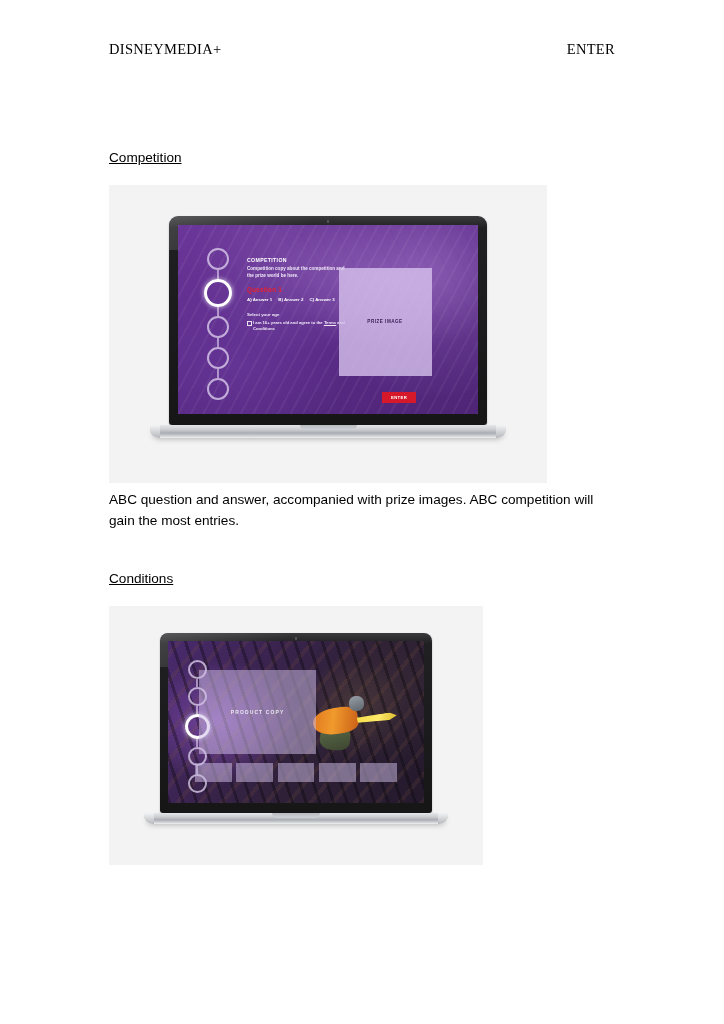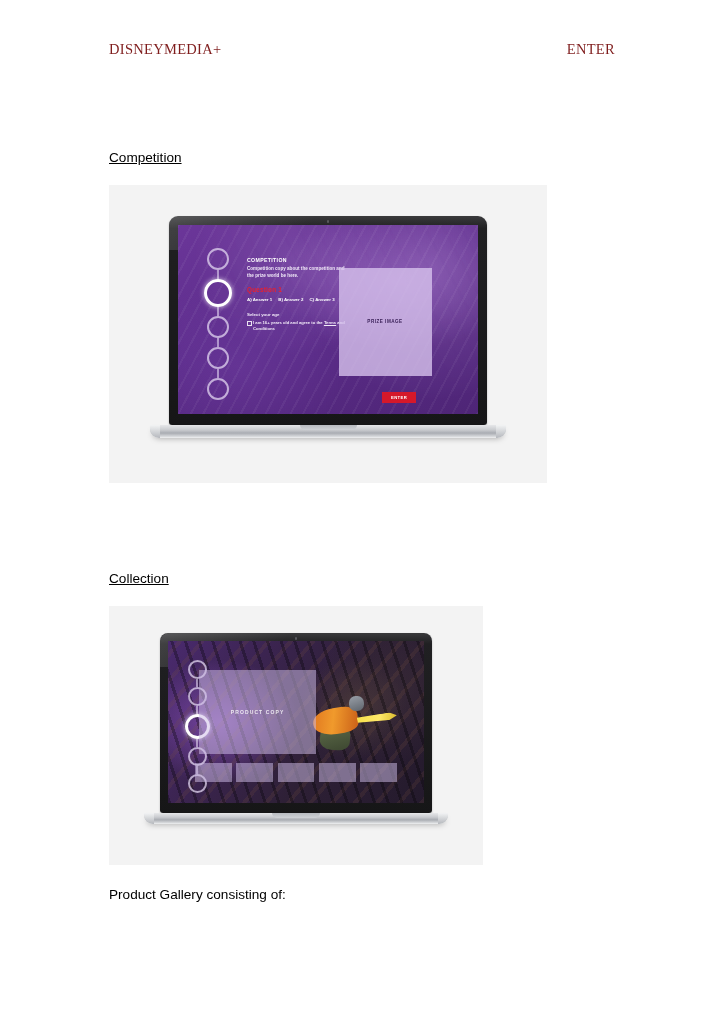--- a/index.html
+++ b/index.html
@@ -25,21 +25,21 @@
   .doc-header {
     position: absolute;
     left: 109px;
     top: 41px;
     width: 506px;
     display: flex;
     justify-content: space-between;
     align-items: baseline;
     font-family: "Liberation Serif", serif;
     font-size: 14.5px;
-    color: #7f1d1d;
+    color: #000000;
     letter-spacing: 0.3px;
   }
 
   
   .body-block {
     position: absolute;
     left: 109px;
     width: 490px;
     font-size: 13.6px;
     line-height: 21px;
@@ -438,22 +438,23 @@
         </div>
       </div>
       <div class="laptop-base">
         <div class="base-edge-l"></div>
         <div class="base-edge-r"></div>
         <div class="base-notch"></div>
       </div>
     </div>
   </div>
 
-
-  <div class="section-heading heading-collection">Collection</div>
+  <div class="body-block para-2">ABC question and answer, accompanied with prize images. ABC competition will gain the most entries.</div>
+
+  <div class="section-heading heading-collection">Conditions</div>
 
   <div class="mockup mockup-collection">
     <div class="laptop">
       <div class="laptop-lid">
         <div class="lid-sheen"></div>
         <div class="camera-dot"></div>
         <div class="screen screen-collection">
           <div class="coll-art"></div>
 
           <div class="hero-figure">
@@ -489,15 +490,14 @@
         </div>
       </div>
       <div class="laptop-base">
         <div class="base-edge-l"></div>
         <div class="base-edge-r"></div>
         <div class="base-notch"></div>
       </div>
     </div>
   </div>
 
-  <div class="caption-line caption-gallery">Product Gallery consisting of:</div>
 
 </div>
 
 </body></html>

